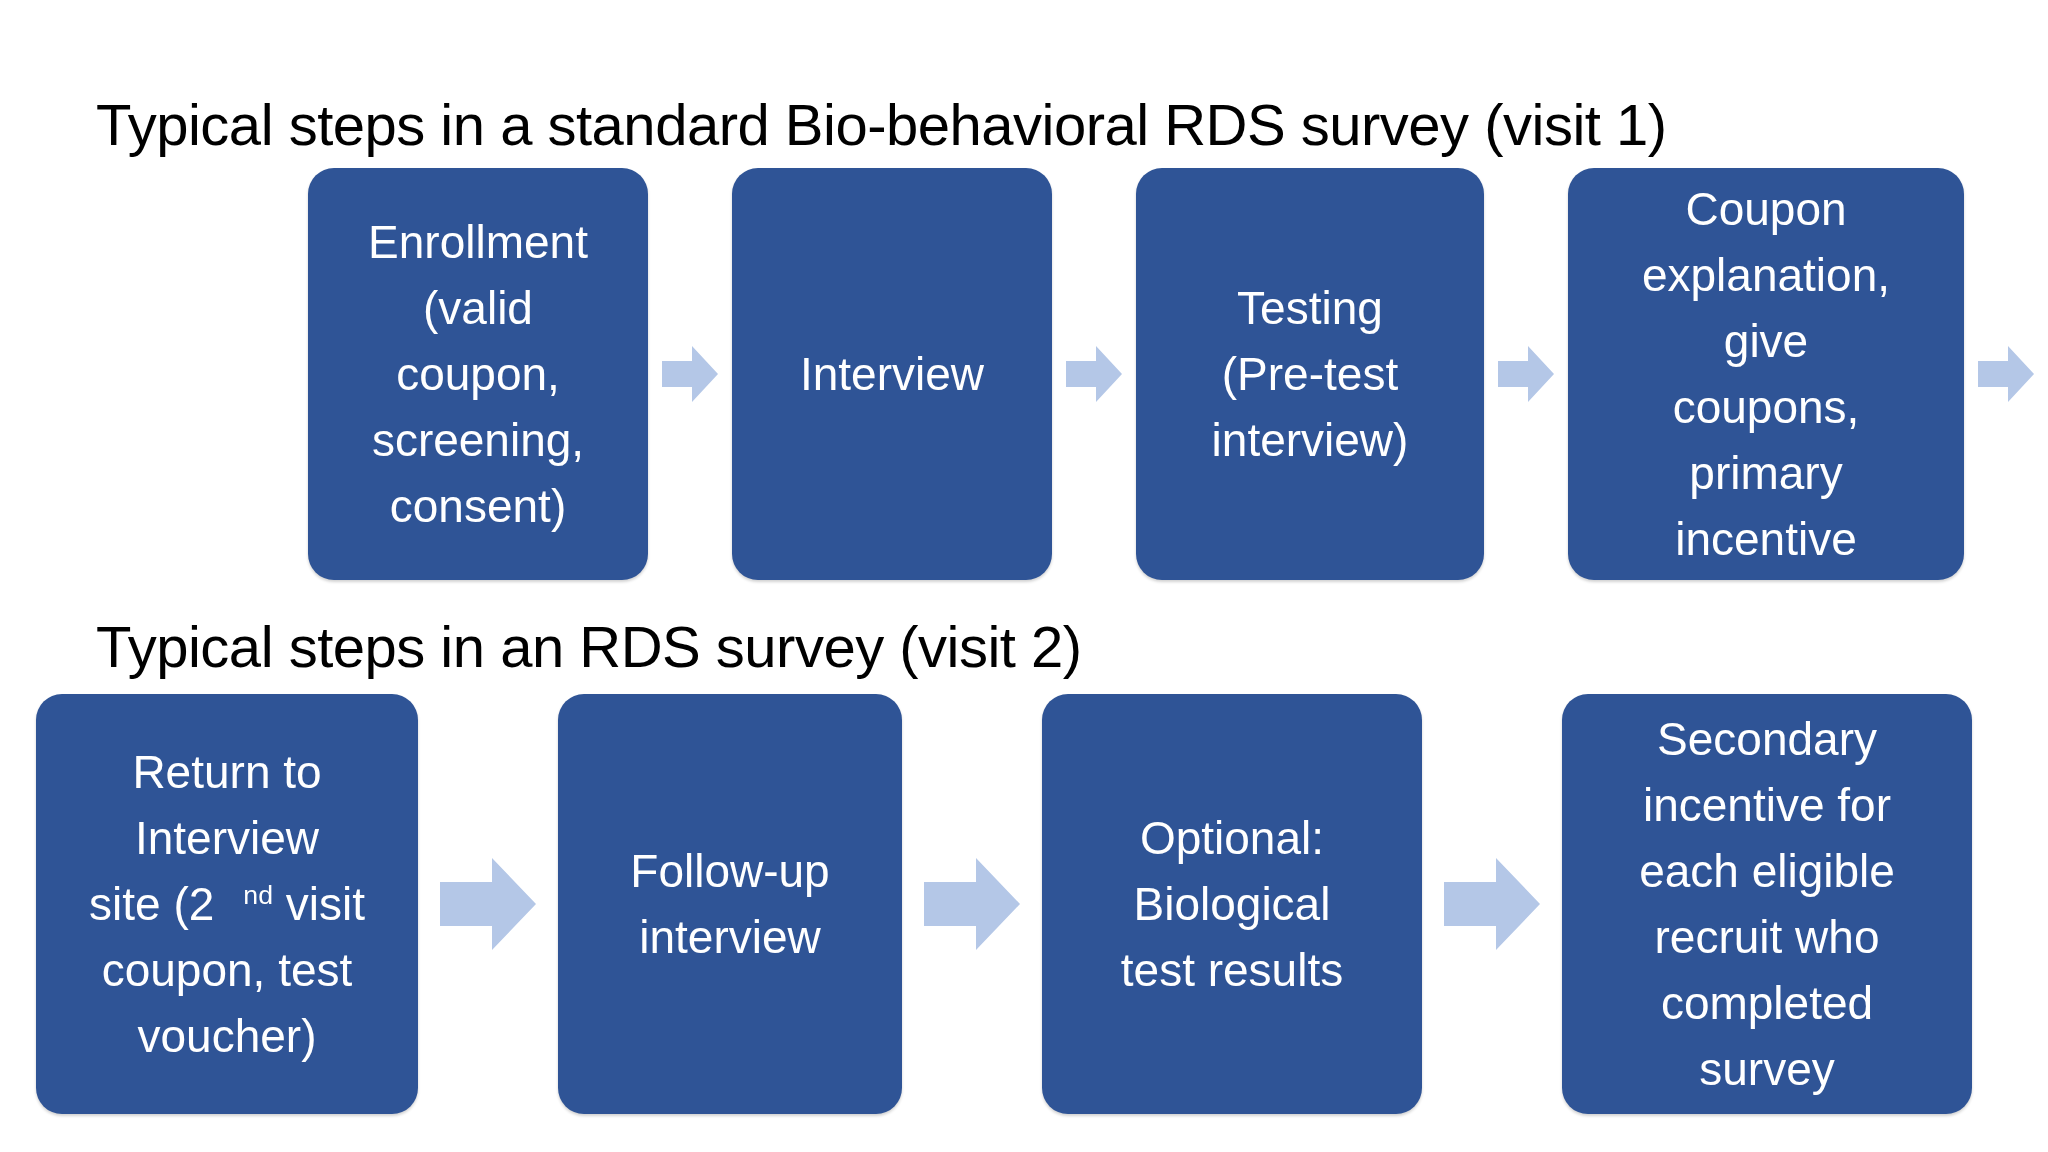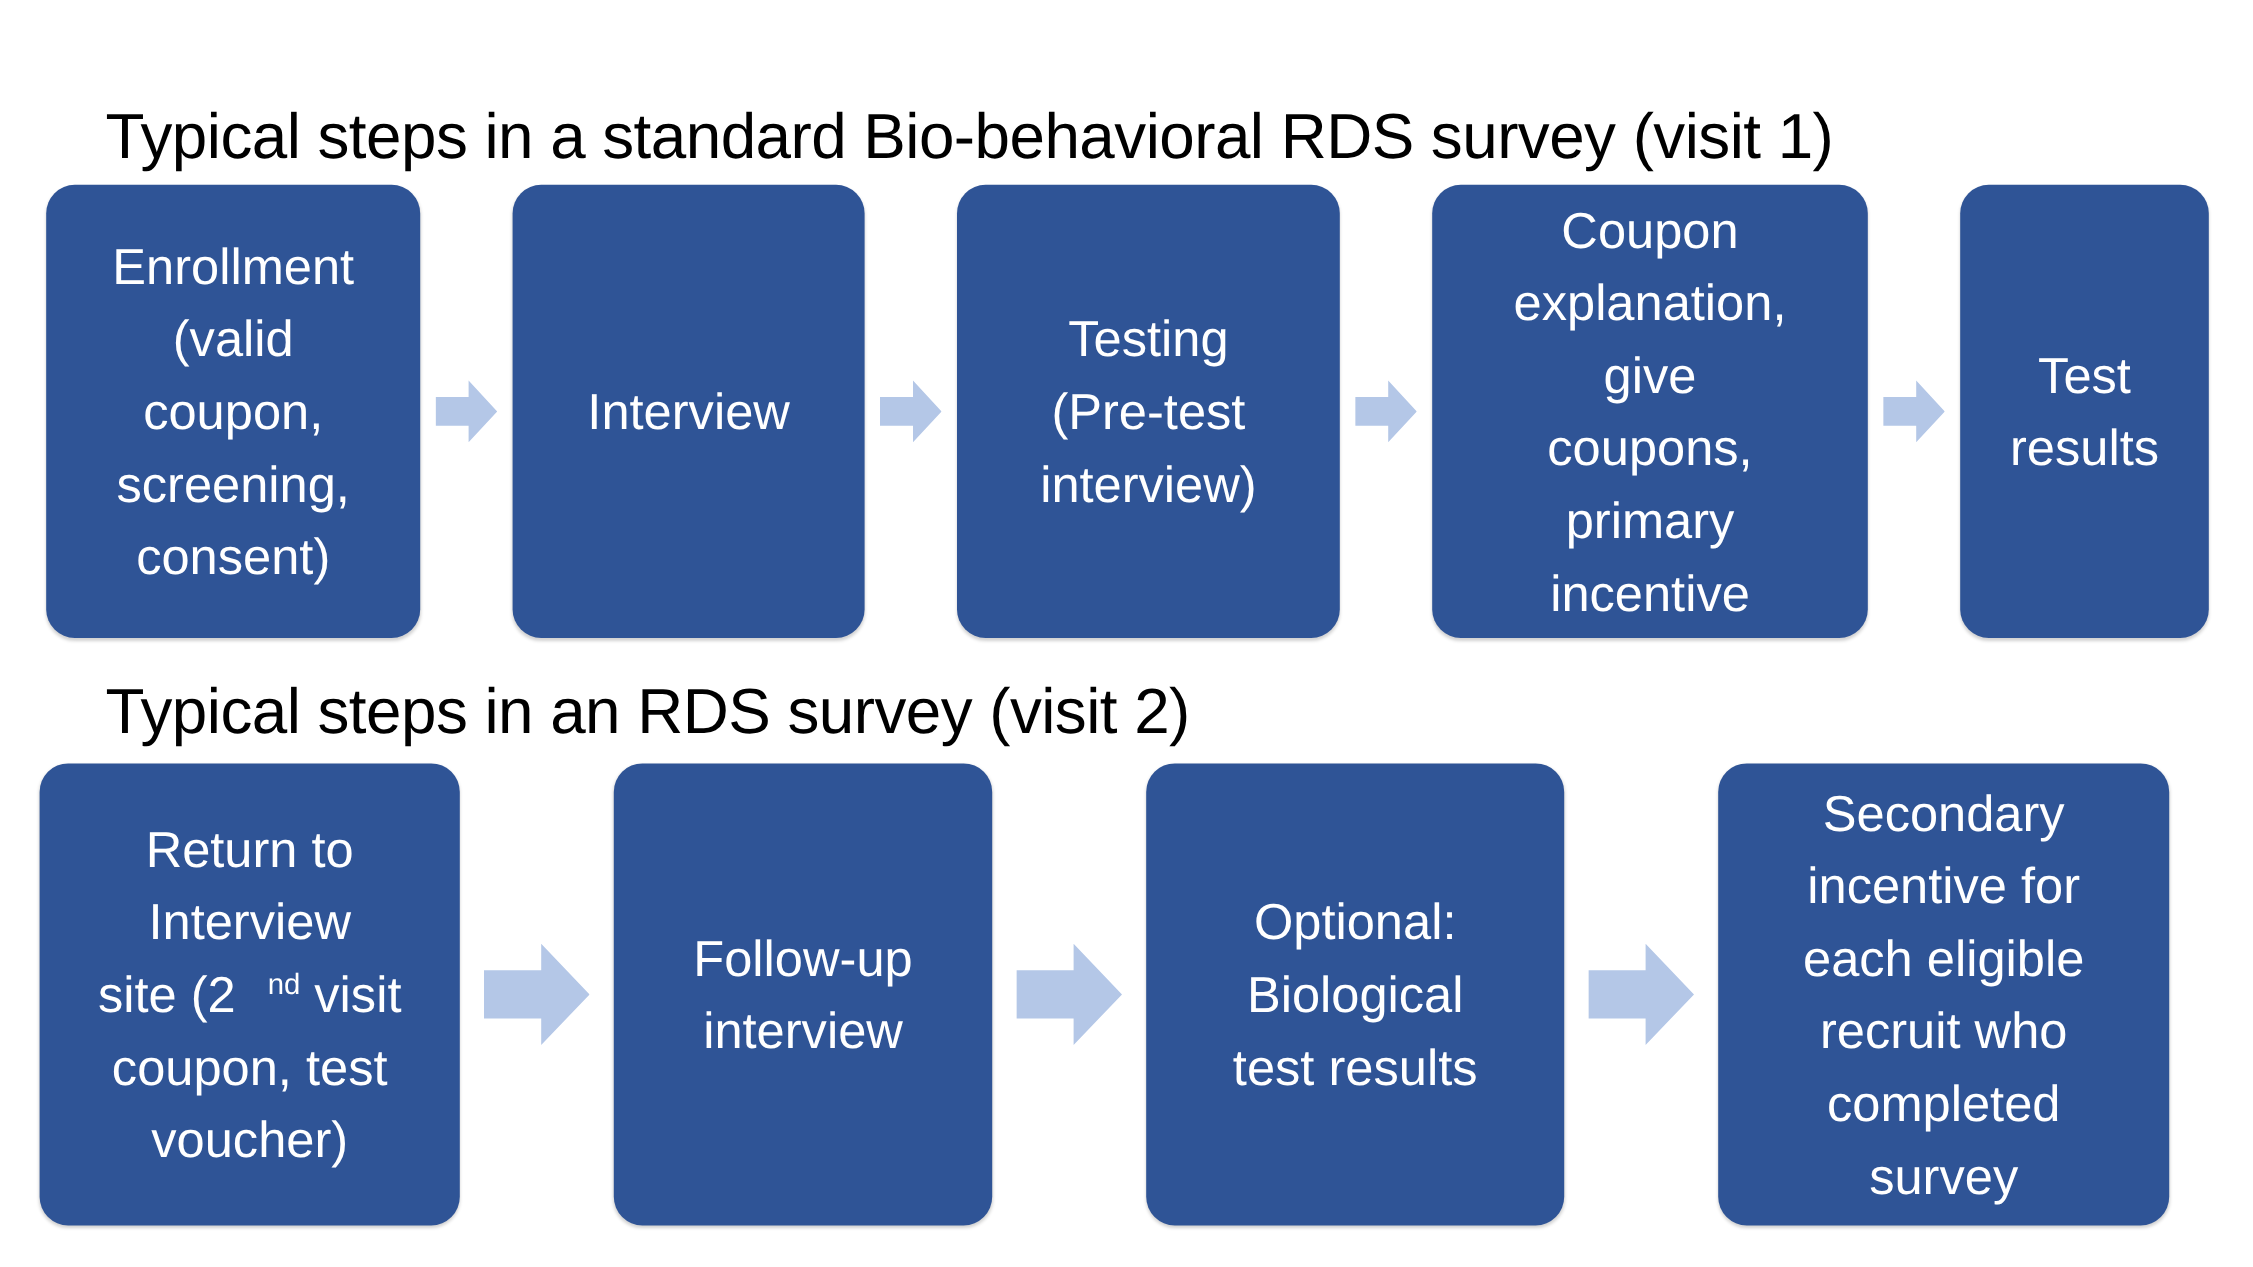--- a/index.html
+++ b/index.html
@@ -47,21 +47,21 @@
     font-size: 58px;
     line-height: 70px;
   }
 
   .row {
     position: absolute;
     display: flex;
     align-items: stretch;
   }
 
-  #row-1 { left: 0px; top: 168px; width: 2048px; height: 412px; }
+  #row-1 { left: 0px; top: 168px; width: 2048px; height: 412px; justify-content: flex-end; }
   #row-2 { left: 0px; top: 694px; width: 2048px; height: 420px; align-items: center; }
 
   .step-box {
     background: #2F5496;
     border-radius: 26px;
     color: #ffffff;
     display: flex;
     align-items: center;
     justify-content: center;
     text-align: center;
@@ -171,24 +171,20 @@
 primary
 incentive</span>
     </div>
 
     <div class="arrow arrow-sm">
       <svg viewBox="0 0 56 64" width="56" height="64" aria-hidden="true">
         <polygon points="0,19 30,19 30,4 56,32 30,60 30,45 0,45" fill="#B4C7E7"></polygon>
       </svg>
     </div>
 
-    <div class="step-box" id="box-test-results">
-      <span class="label">Test
-results</span>
-    </div>
 
   </div>
 
   <div class="section-title" id="title-2">Typical steps in an RDS survey (visit 2)</div>
 
   <div class="row" id="row-2">
 
     <div class="step-box" id="box-return-to-site">
       <span class="label"><span>Return to
 Interview

